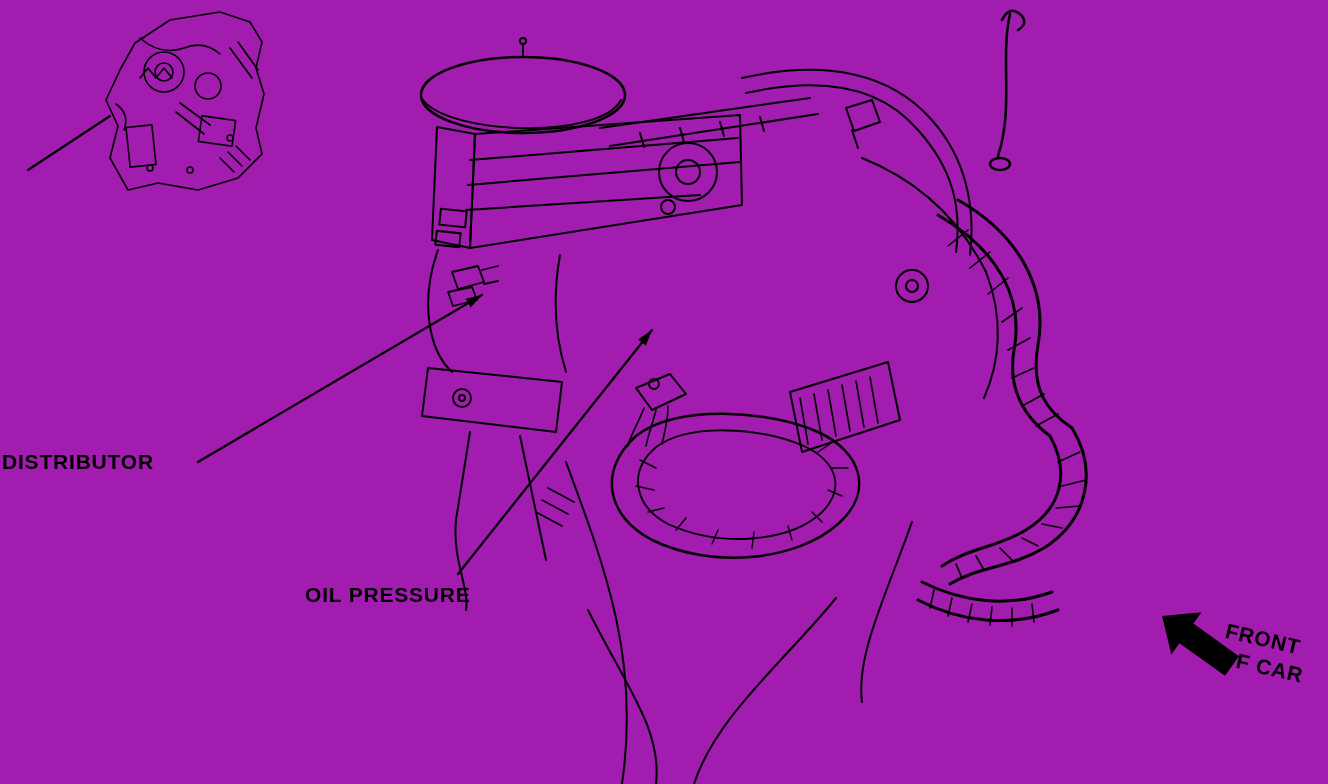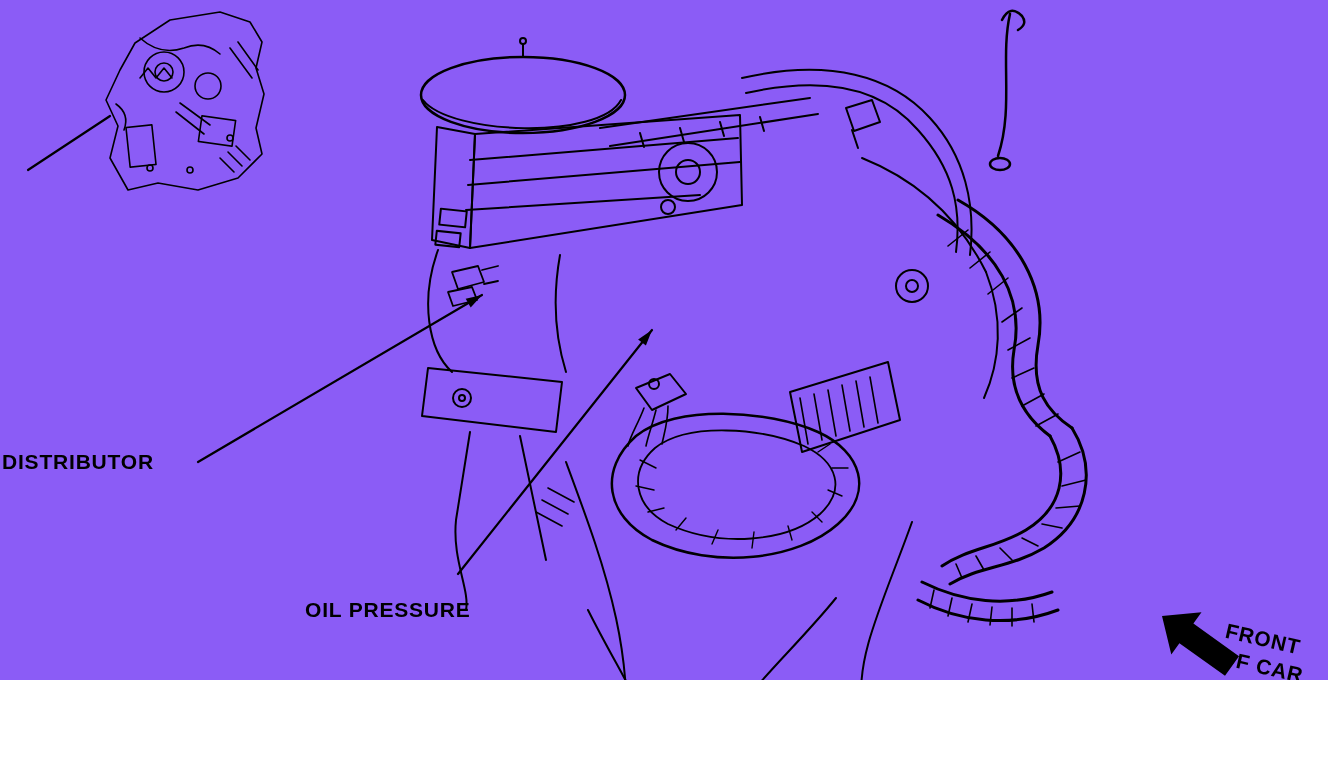--- a/index.html
+++ b/index.html
@@ -3,22 +3,22 @@
 <meta charset="utf-8">
 <style>
   html, body {
     margin: 0;
     padding: 0;
     background: #ffffff;
   }
   #stage {
     position: relative;
     width: 1328px;
-    height: 680px;
-    background: #8b5cf6;
+    height: 784px;
+    background: #a21caf;
     overflow: hidden;
     font-family: "Liberation Sans", sans-serif;
   }
   #artwork {
     position: absolute;
     left: 0; top: 0;
     width: 1328px;
     height: 784px;
   }
   #artwork path, #artwork line, #artwork ellipse, #artwork circle, #artwork rect, #artwork polyline {
@@ -35,21 +35,21 @@
     position: absolute;
     color: #000000;
     font-weight: 700;
     font-size: 21px;
     letter-spacing: 0.8px;
     white-space: nowrap;
     user-select: none;
   }
   .label .line { display: block; }
   #label-distributor { left: 2px; top: 450px; }
-  #label-oil-pressure-switch { left: 305px; top: 593px; line-height: 33px; }
+  #label-oil-pressure-switch { left: 305px; top: 578px; line-height: 33px; }
   #label-front-of-car {
     left: 1229px; top: 617px;
     line-height: 27px;
     transform: rotate(13deg);
     transform-origin: left top;
   }
 </style>
 </head>
 <body>
 

